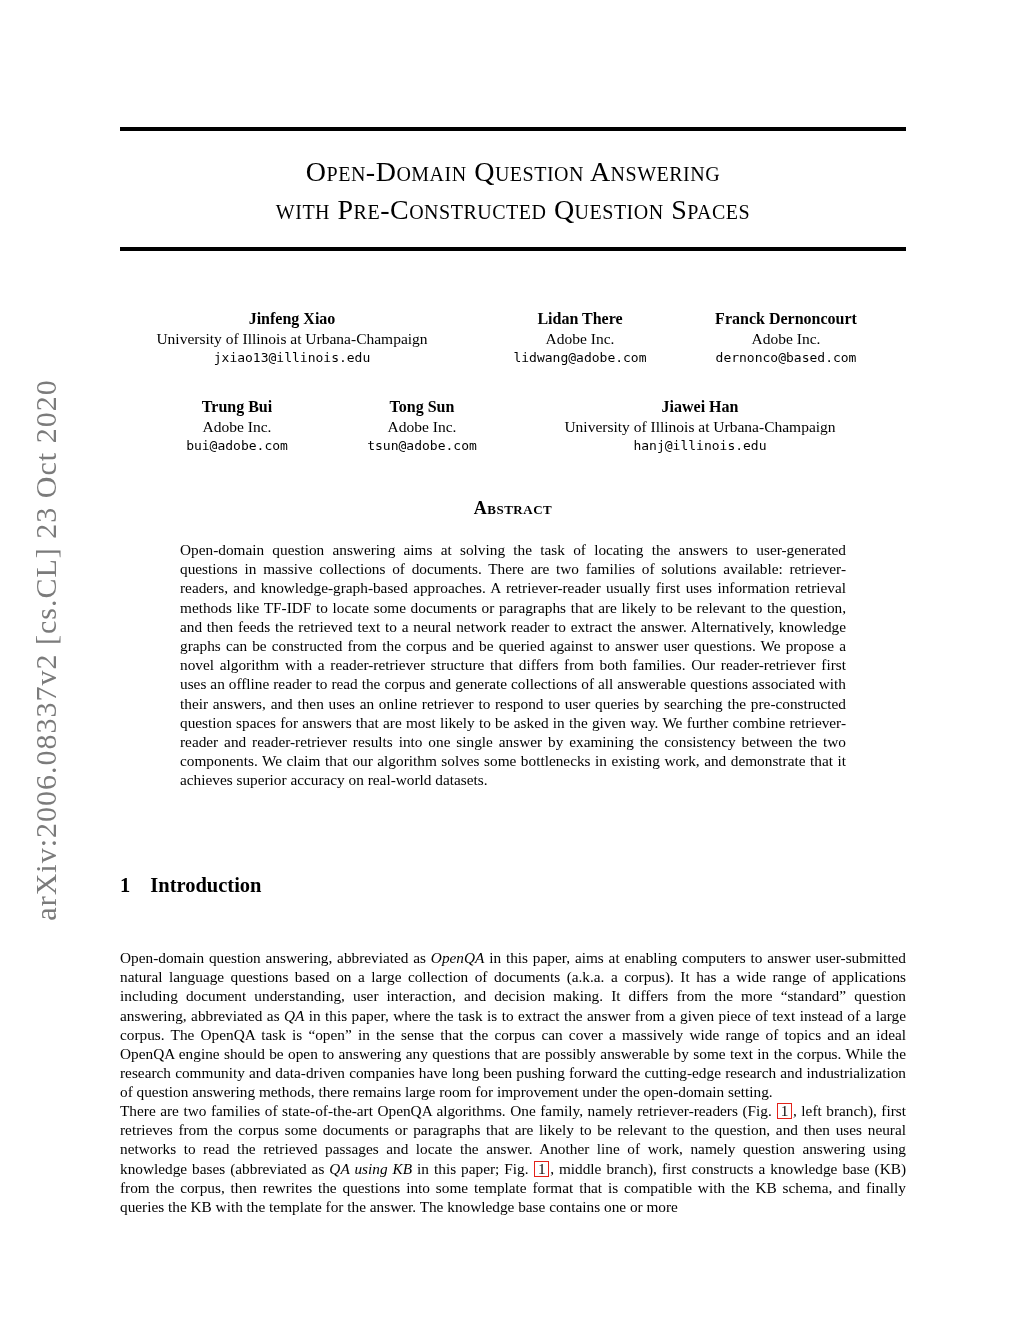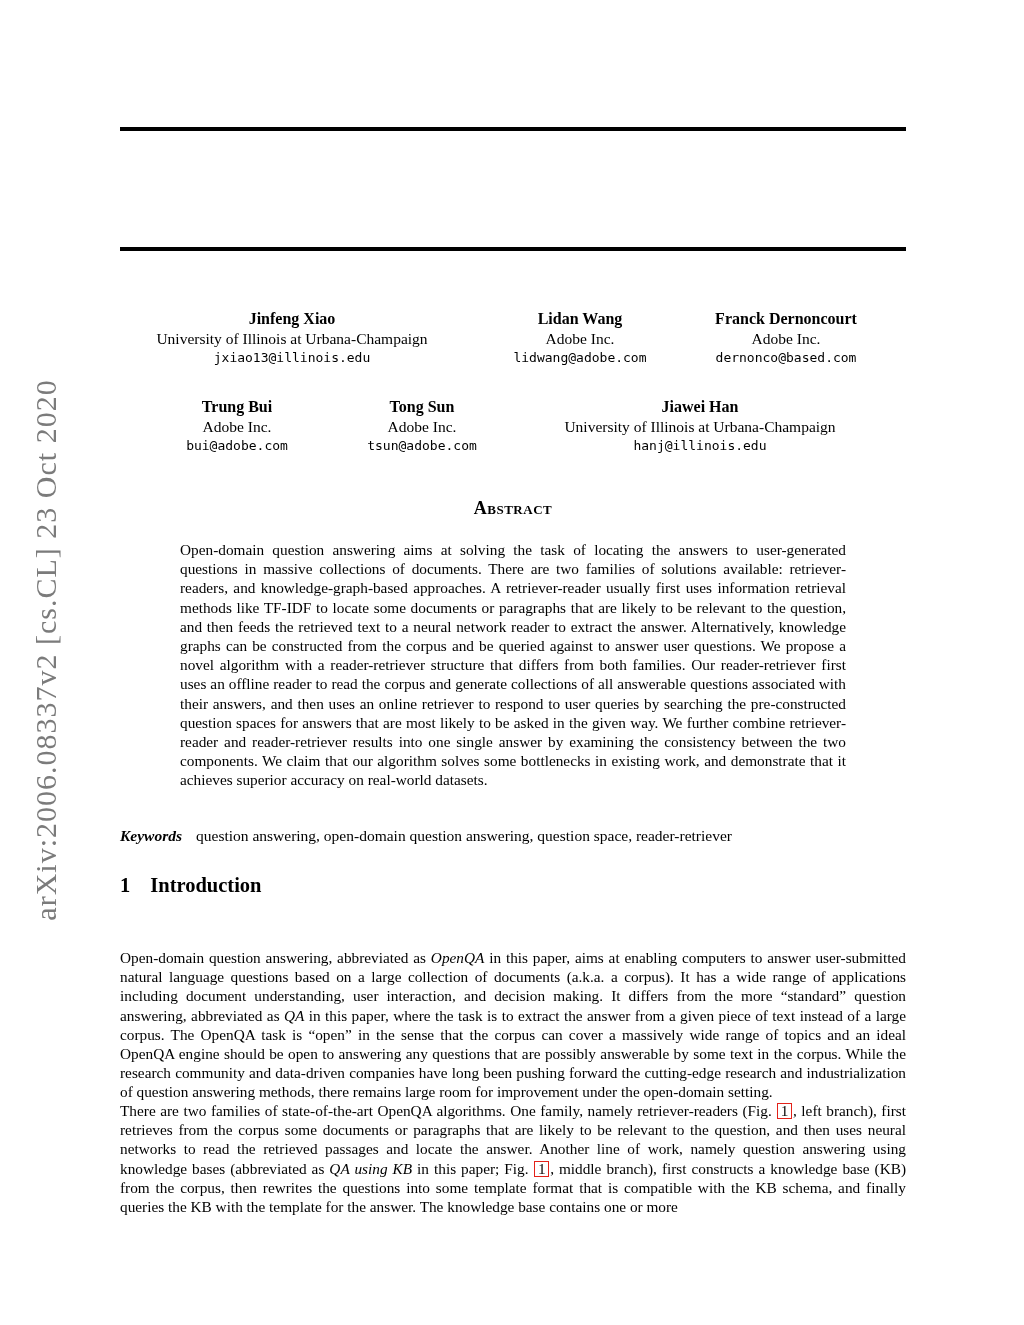--- a/index.html
+++ b/index.html
@@ -57,33 +57,37 @@
 </style>
 </head>
 <body>
 
 <div class="page">
 
   <div class="arxiv-vertical">arXiv:2006.08337v2  [cs.CL]  23 Oct 2020</div>
 
   <div class="rule rule-top"></div>
 
+  <div class="title-block">
+    <div>Open-Domain Question Answering</div>
+    <div>with Pre-Constructed Question Spaces</div>
+  </div>
 
   <div class="rule rule-bottom"></div>
 
   <div class="authors">
 
     <div class="author a-r1-1">
       <div class="name">Jinfeng Xiao</div>
       <div class="affil">University of Illinois at Urbana-Champaign</div>
       <div class="email">jxiao13@illinois.edu</div>
     </div>
 
     <div class="author a-r1-2">
-      <div class="name">Lidan Wang</div>
+      <div class="name">Lidan There</div>
       <div class="affil">Adobe Inc.</div>
       <div class="email">lidwang@adobe.com</div>
     </div>
 
     <div class="author a-r1-3">
       <div class="name">Franck Dernoncourt</div>
       <div class="affil">Adobe Inc.</div>
       <div class="email">dernonco@based.com</div>
     </div>
 
@@ -104,23 +108,20 @@
       <div class="affil">University of Illinois at Urbana-Champaign</div>
       <div class="email">hanj@illinois.edu</div>
     </div>
 
   </div>
 
   <div class="abstract-head">Abstract</div>
 
   <div class="abstract-body">Open-domain question answering aims at solving the task of locating the answers to user-generated questions in massive collections of documents. There are two families of solutions available: retriever-readers, and knowledge-graph-based approaches. A retriever-reader usually first uses information retrieval methods like TF-IDF to locate some documents or paragraphs that are likely to be relevant to the question, and then feeds the retrieved text to a neural network reader to extract the answer. Alternatively, knowledge graphs can be constructed from the corpus and be queried against to answer user questions. We propose a novel algorithm with a reader-retriever structure that differs from both families. Our reader-retriever first uses an offline reader to read the corpus and generate collections of all answerable questions associated with their answers, and then uses an online retriever to respond to user queries by searching the pre-constructed question spaces for answers that are most likely to be asked in the given way. We further combine retriever-reader and reader-retriever results into one single answer by examining the consistency between the two components. We claim that our algorithm solves some bottlenecks in existing work, and demonstrate that it achieves superior accuracy on real-world datasets.</div>
 
-  <div class="keywords">
-    <span class="kw-label">Keywords</span><span>question answering, open-domain question answering, question space, reader-retriever</span>
-  </div>
 
   <div class="section-head">
     <span class="sec-num">1</span><span>Introduction</span>
   </div>
 
   <div class="para para-1"><span>Open-domain question answering, abbreviated as </span><span class="seg-i">OpenQA</span><span> in this paper, aims at enabling computers to answer user-submitted natural language questions based on a large collection of documents (a.k.a. a corpus). It has a wide range of applications including document understanding, user interaction, and decision making. It differs from the more “standard” question answering, abbreviated as </span><span class="seg-i">QA</span><span> in this paper, where the task is to extract the answer from a given piece of text instead of a large corpus. The OpenQA task is “open” in the sense that the corpus can cover a massively wide range of topics and an ideal OpenQA engine should be open to answering any questions that are possibly answerable by some text in the corpus. While the research community and data-driven companies have long been pushing forward the cutting-edge research and industrialization of question answering methods, there remains large room for improvement under the open-domain setting.</span></div>
 
   <div class="para para-2"><span>There are two families of state-of-the-art OpenQA algorithms. One family, namely retriever-readers (Fig. </span><span class="seg-ref">1</span><span>, left branch), first retrieves from the corpus some documents or paragraphs that are likely to be relevant to the question, and then uses neural networks to read the retrieved passages and locate the answer. Another line of work, namely question answering using knowledge bases (abbreviated as </span><span class="seg-i">QA using KB</span><span> in this paper; Fig. </span><span class="seg-ref">1</span><span>, middle branch), first constructs a knowledge base (KB) from the corpus, then rewrites the questions into some template format that is compatible with the KB schema, and finally queries the KB with the template for the answer. The knowledge base contains one or more</span></div>
 
 </div>

